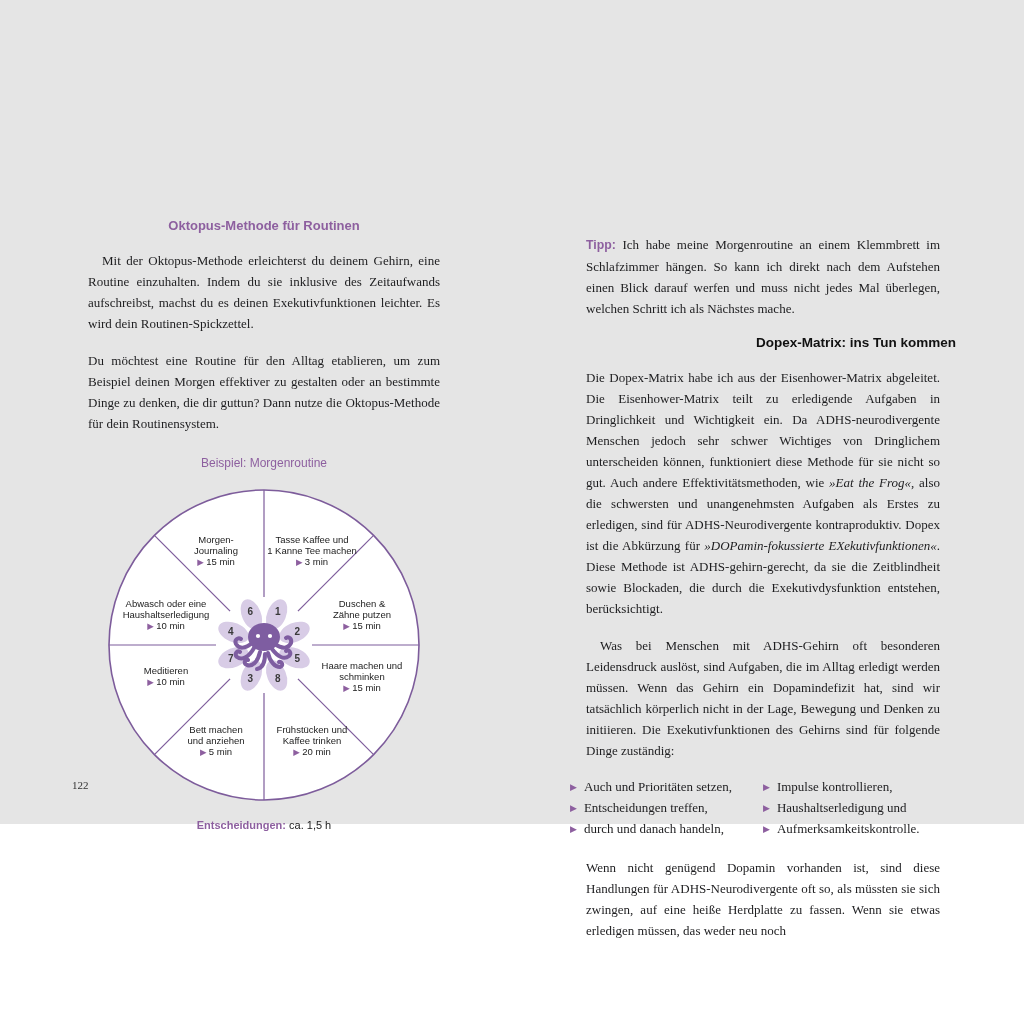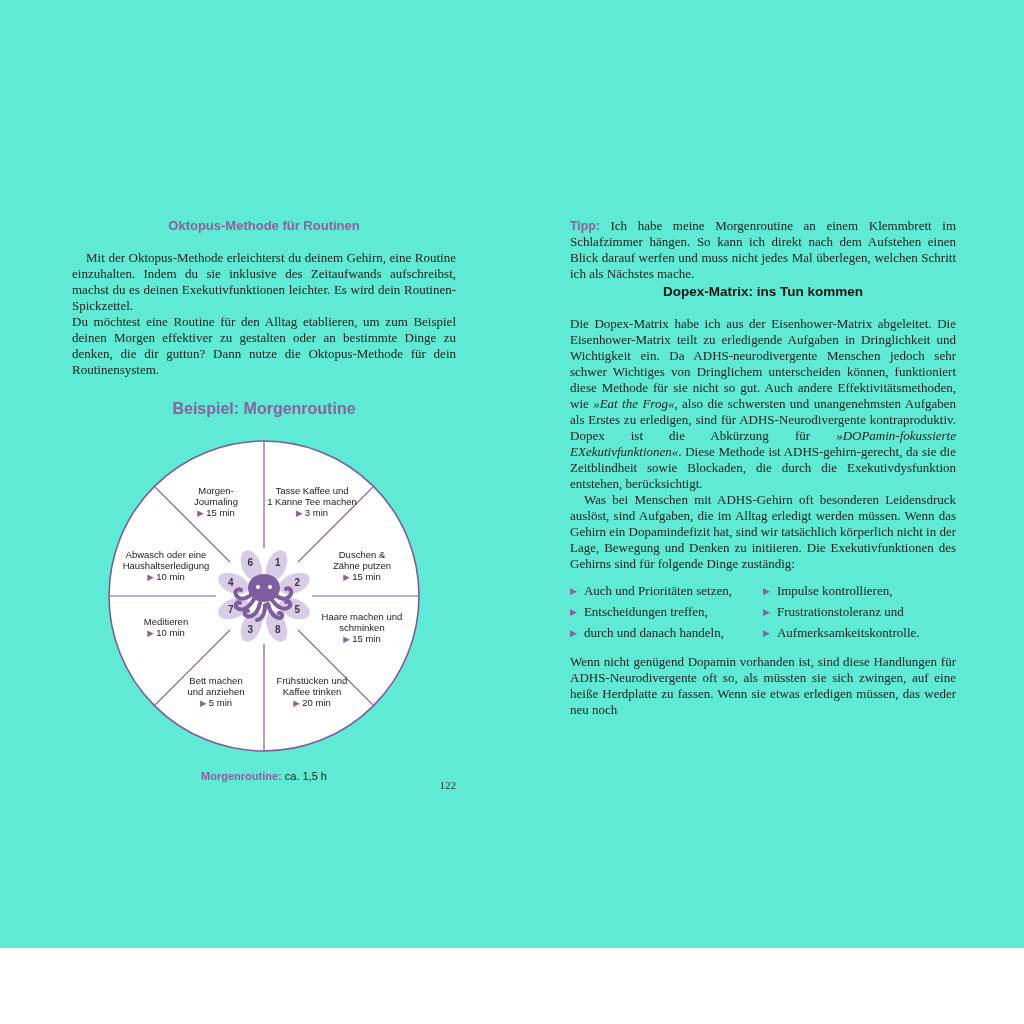--- a/index.html
+++ b/index.html
@@ -1,48 +1,48 @@
 <!DOCTYPE html>
 <html style="--purple: #8d5f9f; --wheel-line: #7d5c9b; --petal: #d8cce6; --octopus: #7e5da1; --text: #1d1d1f; --heading-black: #111111;"><head>
 <meta charset="utf-8">
 <style>
   html,body{margin:0;padding:0;background:#ffffff;}
   body{width:1024px;height:1024px;overflow:hidden;position:relative;
        font-family:"Liberation Serif",serif;color:var(--text,#1d1d1f);}
-  .spread{position:relative;width:1024px;height:948px;background:#5eead4;}
+  .spread{position:relative;width:1024px;height:824px;background:#e5e5e5;}
   .page{position:absolute;top:0;bottom:0;padding-top:218px;box-sizing:border-box;}
   .page.left{left:72px;width:384px;}
   .page.right{left:570px;width:386px;}
 
   .h-purple{font-family:"Liberation Sans",sans-serif;font-size:13px;font-weight:bold;
             color:var(--purple);text-align:center;margin:0 0 17px 0;}
   .h-black{font-family:"Liberation Sans",sans-serif;font-size:13.5px;font-weight:bold;
-           color:var(--heading-black,#111);text-align:center;margin:2px 0 17px 0;}
-  .body{font-size:13px;line-height:16px;text-align:justify;margin:0;color:var(--text,#1d1d1f);}
+           color:var(--heading-black,#111);text-align:right;margin:2px 0 17px 0;}
+  .body{font-size:13px;line-height:21px;text-align:justify;margin:16px;color:var(--text,#1d1d1f);}
   .indent{text-indent:14px;}
   .it{font-style:italic;}
 
-  .caption{font-family:"Liberation Sans",sans-serif;font-size:16px;font-weight:bold;
+  .caption{font-family:"Liberation Sans",sans-serif;font-size:12px;font-weight:normal;
            color:var(--purple);text-align:center;margin-top:22px;}
   #routine-wheel{display:block;margin:9px auto 0;}
   .octo-stroke{stroke:var(--octopus);stroke-width:4;fill:none;stroke-linecap:round;}
   .octo-fill{fill:var(--octopus);}
   .octo-eye{fill:#ffffff;}
 
   .timeline{text-align:center;margin-top:9px;font-family:"Liberation Sans",sans-serif;font-size:11px;}
   .t-label{color:var(--purple);font-weight:bold;}
   .t-value{color:#222;margin-top:42px;}
 
   .tip{color:var(--purple);font-weight:bold;font-family:"Liberation Sans",sans-serif;font-size:12.3px;}
 
   .bullets{display:grid;grid-template-columns:1fr 1fr;margin:9px 0;}
   .bullet{display:flex;align-items:baseline;font-size:13px;line-height:20.2px;}
   .marker{color:var(--purple);font-size:9px;margin-right:7px;position:relative;top:-1px;flex:none;}
 
-  .pagenum{position:absolute;top:779px;left:0;width:100%;text-align:right;
+  .pagenum{position:absolute;top:779px;left:0;width:100%;text-align:left;
            font-size:11px;color:#333;}
 </style>
 </head>
 <body>
 
 <div class="spread">
 
   <section class="page left">
     <h1 class="h-purple">Oktopus-Methode für Routinen</h1>
     <p class="body indent">Mit der Oktopus-Methode erleichterst du deinem Gehirn, eine Routine einzuhalten. Indem du sie inklusive des Zeitaufwands aufschreibst, machst du es deinen Exekutivfunktionen leichter. Es wird dein Routinen-Spickzettel.</p>
@@ -91,21 +91,21 @@
         <path class="octo-stroke" d="M174 178 C176 187 181 192 186 192 C190 191 188 186 185 187"></path>
         <path class="octo-stroke" d="M178 174 C184 182 190 185 195 181 C198 178 195 174 192 176"></path>
         <path class="octo-stroke" d="M181 169 C188 174 194 174 197 168 C198 164 195 161 192 163"></path>
         <ellipse class="octo-fill" cx="170" cy="162" rx="16" ry="14"></ellipse>
         <circle class="octo-eye" cx="164" cy="161" r="2.1"></circle>
         <circle class="octo-eye" cx="176" cy="161" r="2.1"></circle>
       </g>
     </svg>
 
     <p class="timeline">
-      <span class="t-label">Morgenroutine:</span>
+      <span class="t-label">Entscheidungen:</span>
       <span class="t-value">ca. 1,5 h</span>
     </p>
 
     <div class="pagenum">122</div>
   </section>
 
   <section class="page right">
     <p class="body"><span class="tip">Tipp:</span> <span>Ich habe meine Morgenroutine an einem Klemmbrett im Schlafzimmer hängen. So kann ich direkt nach dem Aufstehen einen Blick darauf werfen und muss nicht jedes Mal überlegen, welchen Schritt ich als Nächstes mache.</span></p>
 
     <h1 class="h-black">Dopex-Matrix: ins Tun kommen</h1>
@@ -128,21 +128,21 @@
             <span>durch und danach handeln,</span>
           </div>
         </div>
       <div class="bcol" id="bullets-right">
           <div class="bullet">
             <span class="marker">▶</span>
             <span>Impulse kontrollieren,</span>
           </div>
           <div class="bullet">
             <span class="marker">▶</span>
-            <span>Frustrationstoleranz und</span>
+            <span>Haushaltserledigung und</span>
           </div>
           <div class="bullet">
             <span class="marker">▶</span>
             <span>Aufmerksamkeitskontrolle.</span>
           </div>
         </div>
     </div>
 
     <p class="body">Wenn nicht genügend Dopamin vorhanden ist, sind diese Handlungen für ADHS-Neurodivergente oft so, als müssten sie sich zwingen, auf eine heiße Herdplatte zu fassen. Wenn sie etwas erledigen müssen, das weder neu noch</p>
 

